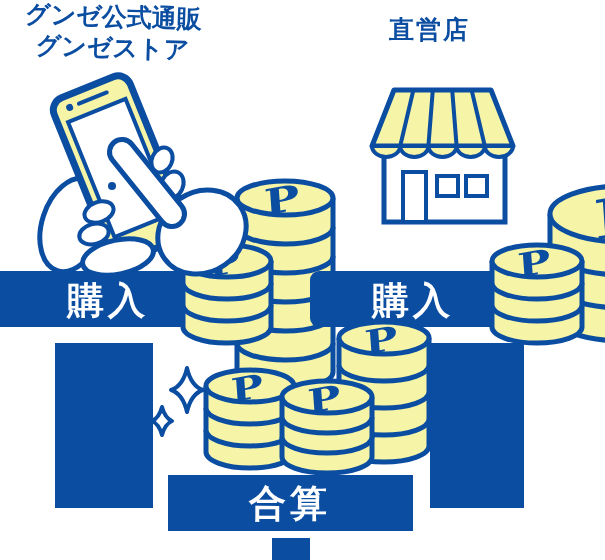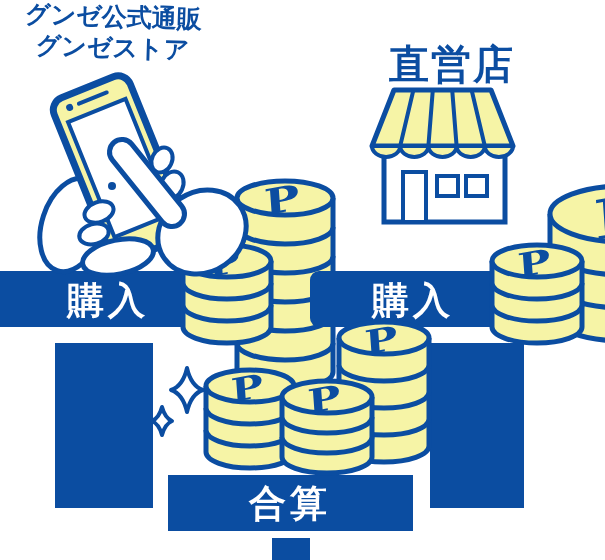--- a/index.html
+++ b/index.html
@@ -14,21 +14,21 @@
   }
   .stage svg{position:absolute;left:0;top:0;}
   .title{
     position:absolute;color:var(--blue);font-weight:bold;white-space:nowrap;
   }
   .title-left{
     left:8px;top:1px;width:210px;text-align:center;
     font-size:25px;line-height:31px;transform:rotate(1.8deg);
   }
   .title-right{
-    left:389px;top:13px;font-size:40px;letter-spacing:2px;margin-top:24px;
+    left:389px;top:13px;font-size:25px;letter-spacing:2px;
   }
   
   .banner-rect{fill:var(--blue);}
   .banner-text{
     fill:#fff;font-weight:bold;font-size:37px;letter-spacing:4px;
     text-anchor:middle;dominant-baseline:central;
     font-family:"DejaVu Sans",sans-serif;
   }
   .shaft{fill:var(--blue);}
   .coin-side{fill:var(--yellow);stroke:var(--blue);stroke-width:5;stroke-linejoin:round;}

